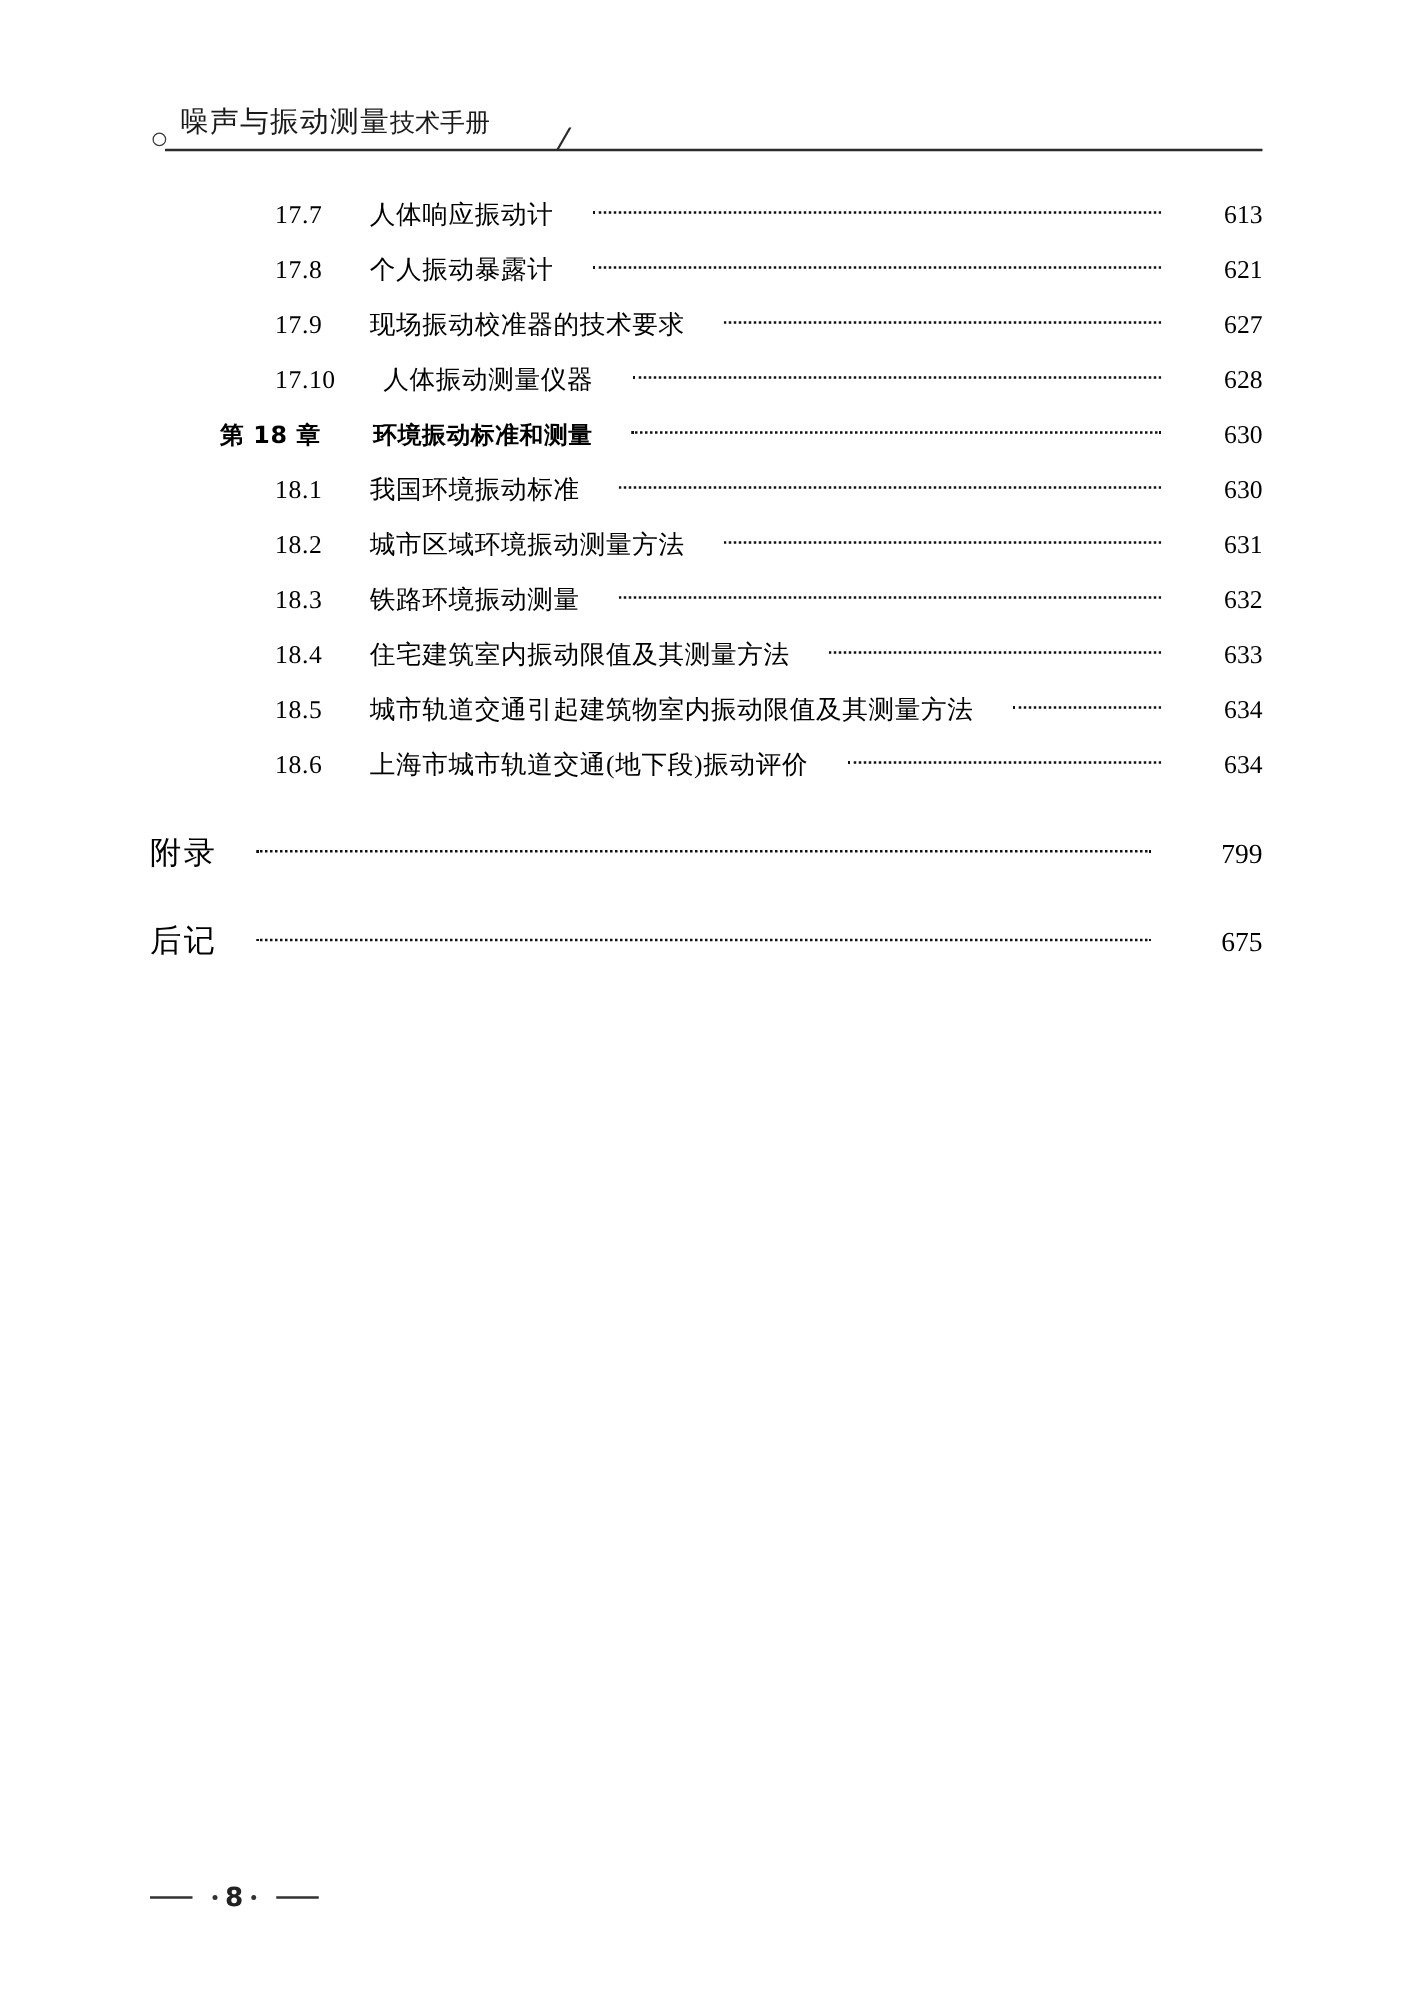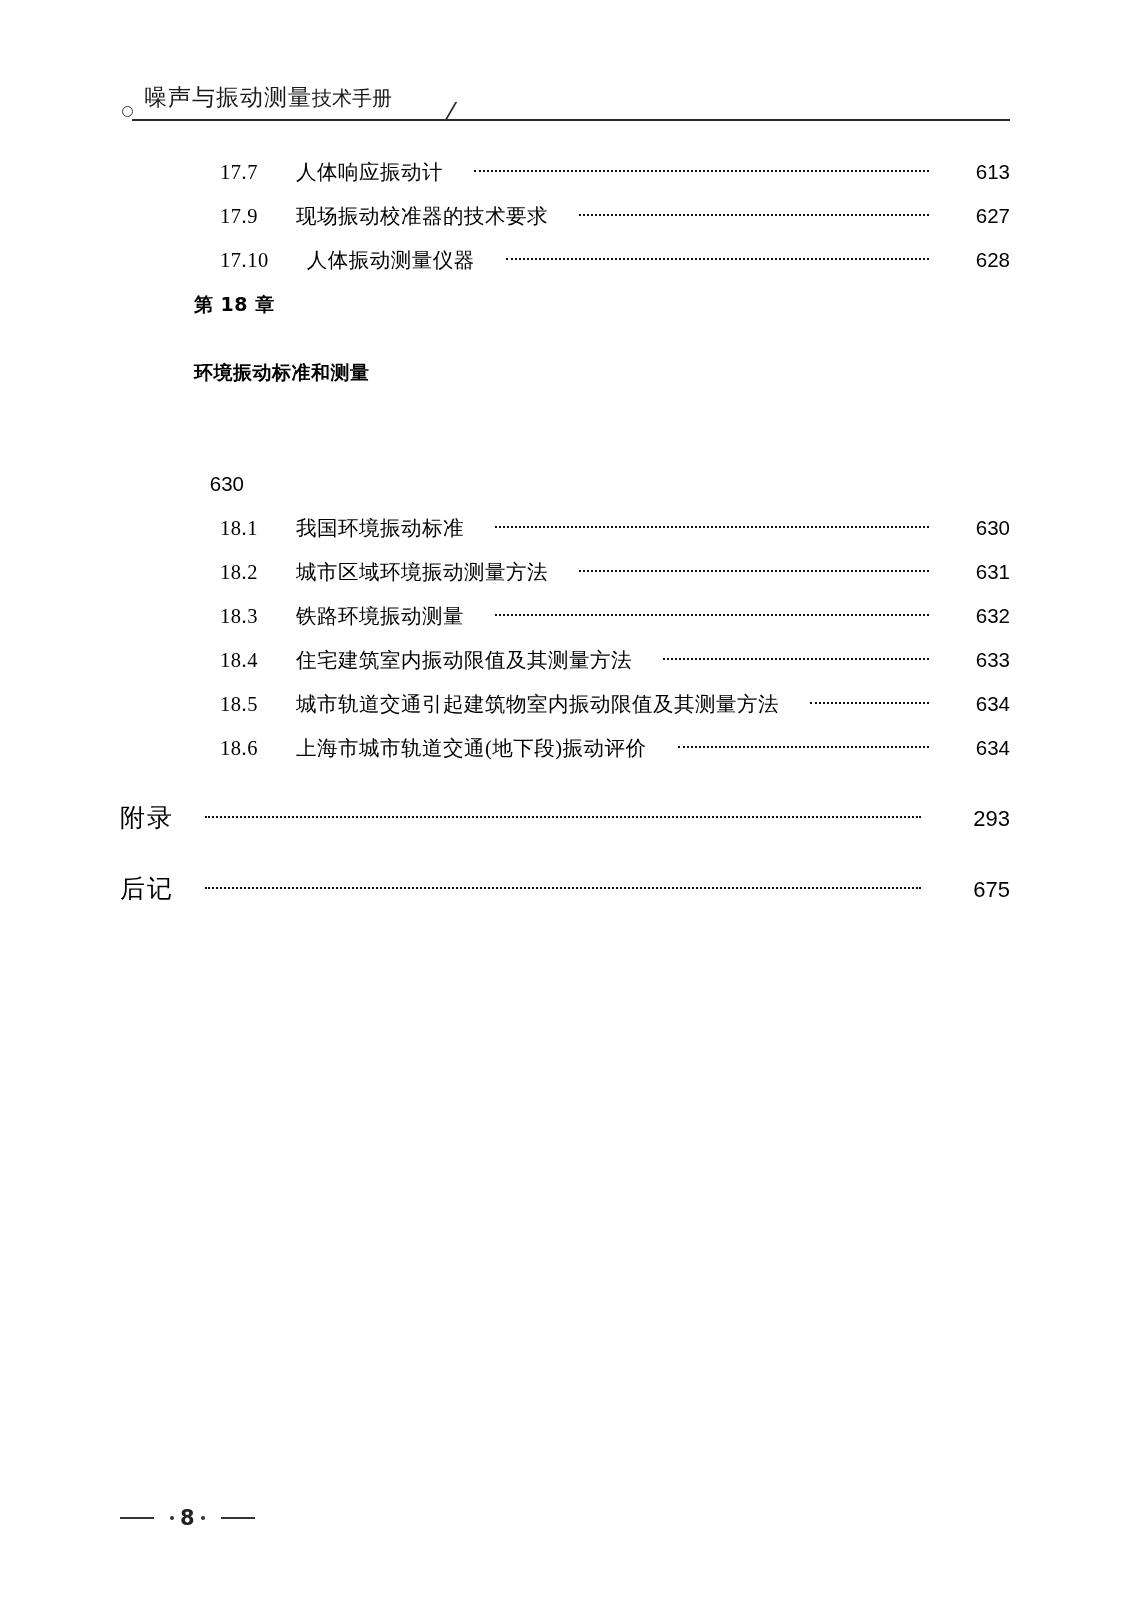--- a/index.html
+++ b/index.html
@@ -110,26 +110,26 @@
     position: absolute;
     left: 0;
     right: 0;
     bottom: 7px;
     border-bottom: 2.3px dotted #111;
   }
   .toc-row .page {
     flex: 0 0 auto;
     width: 50px;
     text-align: right;
-    font-family: Liberation Sans, sans-serif;
+    font-family: Liberation Serif, serif;
   }
 
   
   .lvl-sub { padding-left: 100px; }
-  .lvl-chap { padding-left: 56px; flex-direction: column; }
+  .lvl-chap { padding-left: 56px; }
   .lvl-top { padding-left: 0px; }
 
   .lvl-chap .num,
   .lvl-chap .title {
     font-family: "DejaVu Sans", "Liberation Sans", sans-serif;
     font-size: 19px;
     font-weight: 600;
   }
   .lvl-chap .title { margin-left: 18px; }
 
@@ -205,20 +205,26 @@
 </div>
 
 <div class="toc">
     <div class="toc-row lvl-sub">
       <span class="num">17.7</span>
       <span class="title">人体响应振动计</span>
       <span class="dots"></span>
       <span class="page">613</span>
     </div>
     <div class="toc-row lvl-sub">
+      <span class="num">17.8</span>
+      <span class="title">个人振动暴露计</span>
+      <span class="dots"></span>
+      <span class="page">621</span>
+    </div>
+    <div class="toc-row lvl-sub">
       <span class="num">17.9</span>
       <span class="title">现场振动校准器的技术要求</span>
       <span class="dots"></span>
       <span class="page">627</span>
     </div>
     <div class="toc-row lvl-sub">
       <span class="num">17.10</span>
       <span class="title">人体振动测量仪器</span>
       <span class="dots"></span>
       <span class="page">628</span>
@@ -261,21 +267,21 @@
     </div>
     <div class="toc-row lvl-sub">
       <span class="num">18.6</span>
       <span class="title">上海市城市轨道交通(地下段)振动评价</span>
       <span class="dots"></span>
       <span class="page">634</span>
     </div>
     <div class="toc-row lvl-top">
       <span class="num">附录</span>
       <span class="dots"></span>
-      <span class="page">293</span>
+      <span class="page">799</span>
     </div>
     <div class="toc-row lvl-top no-title">
       <span class="num">后记</span>
       <span class="dots"></span>
       <span class="page">675</span>
     </div>
   </div>
 
 <div class="footer">
   <div class="dash-left"></div>

